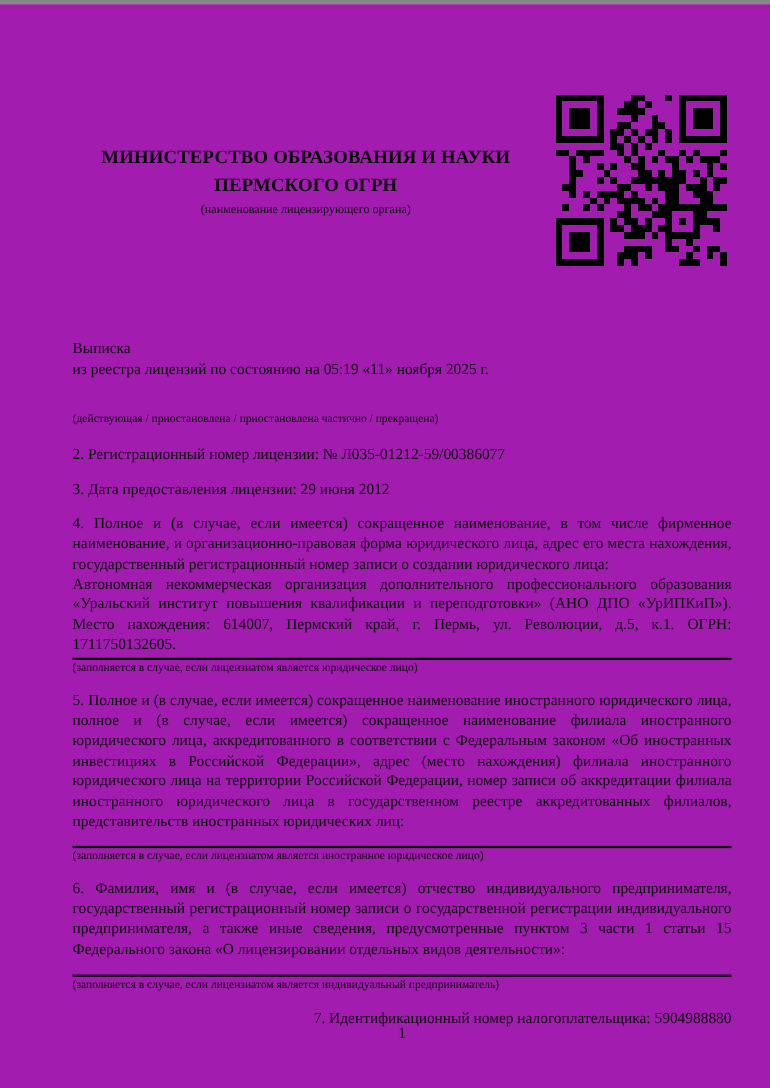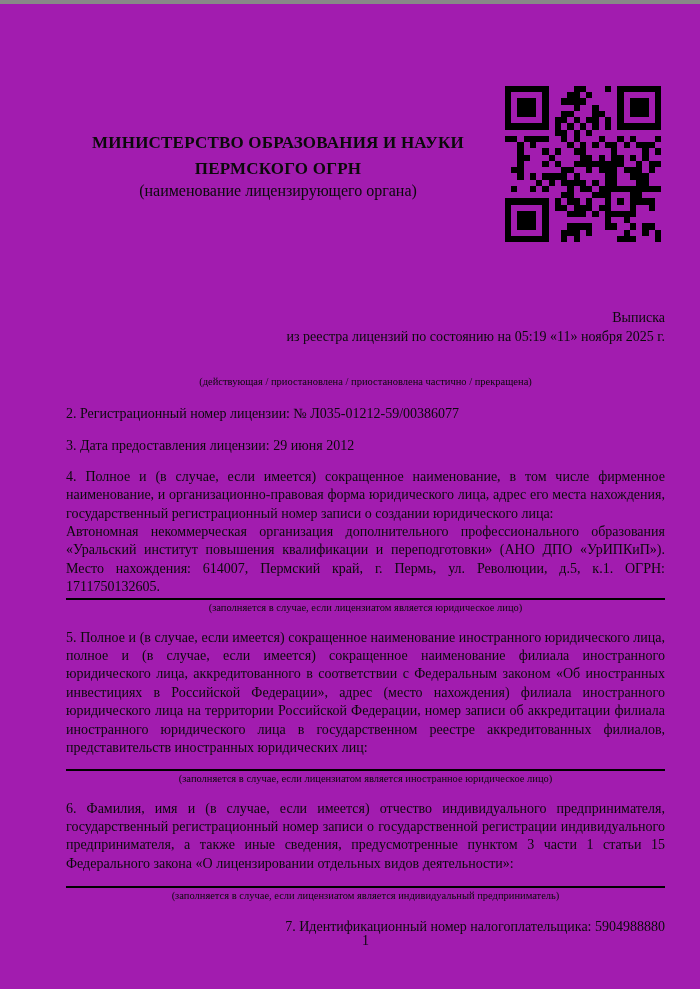--- a/index.html
+++ b/index.html
@@ -20,46 +20,45 @@
     width: 436px;
     text-align: center;
   }
   .ministry-line {
     font-size: 17px;
     font-weight: bold;
     line-height: 26px;
     letter-spacing: 0.2px;
   }
   .ministry-caption {
-    font-size: 16px;
+    font-size: 11px;
     line-height: 14px;
     margin-top: 2px;
   }
   .qr-wrap {
     position: absolute;
     top: 82px;
     left: 505px;
     width: 156px;
     height: 156px;
   }
   .content {
     position: absolute;
     top: 304px;
     left: 66px;
     width: 599px;
     font-size: 14px;
     line-height: 18.4px;
   }
-  .doc-title { text-align: right; line-height: 19px; }
+  .doc-title { text-align: left; line-height: 19px; }
   .doc-title div { margin: 0; }
   .item { margin: 0; }
   .body-text { margin: 0; }
   .justify { text-align: justify; }
   .caption {
-    text-align: center;
     font-size: 10.5px;
     line-height: 13px;
     margin: 1px 0 0 0;
   }
   .rule {
     height: 0;
     border-top: 2px solid #000;
     margin-top: 1px;
   }
   .blank-line { height: 10px; }

